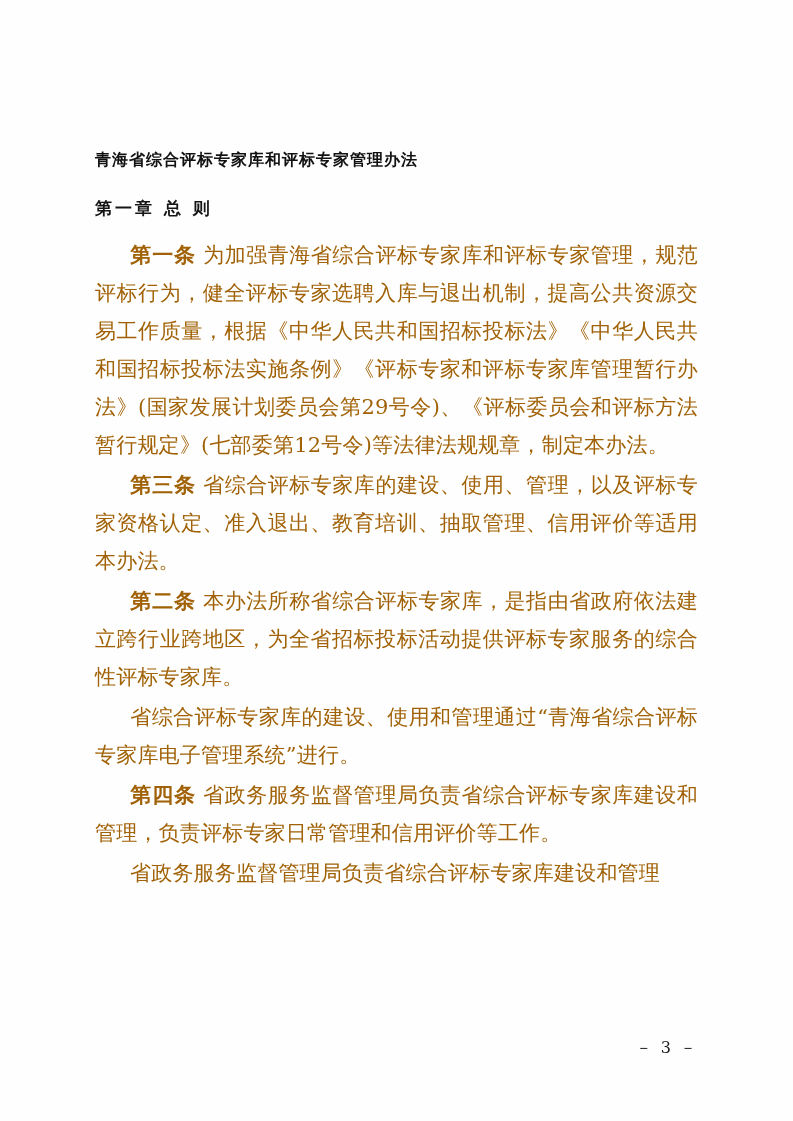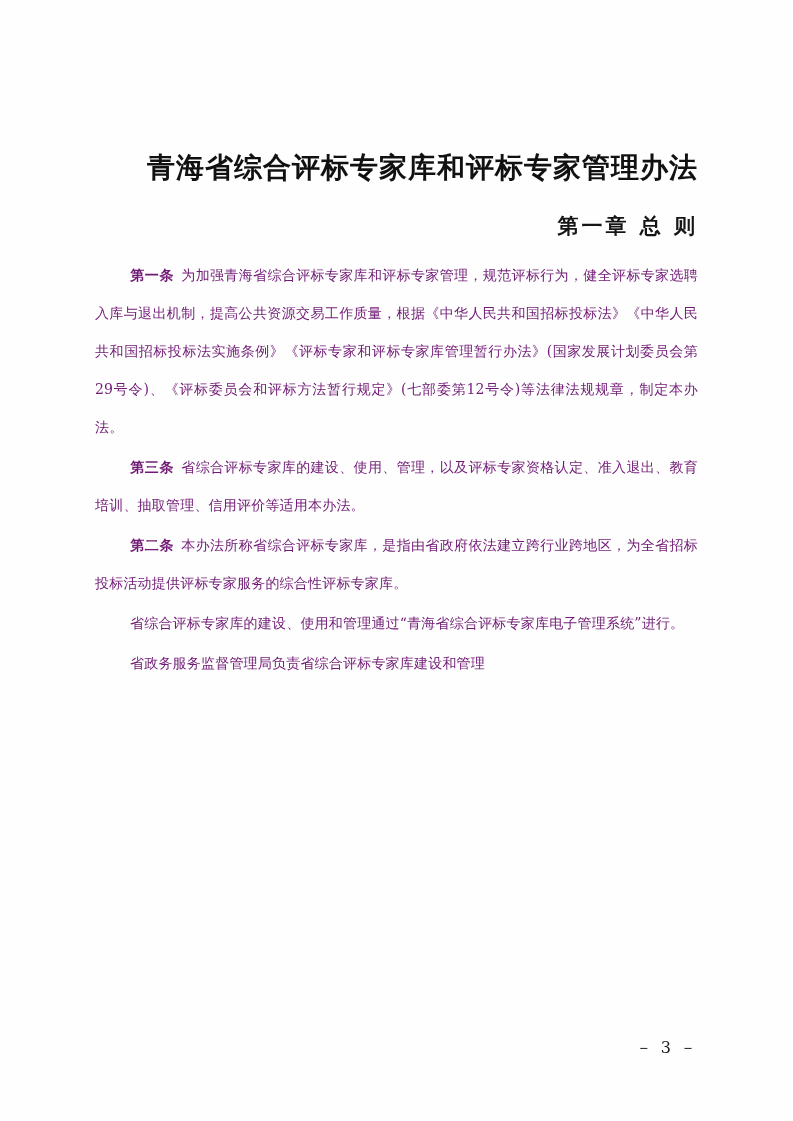--- a/index.html
+++ b/index.html
@@ -16,44 +16,44 @@
   }
   .page {
     position: relative;
     width: 793px;
     height: 1121px;
     box-sizing: border-box;
     padding: 150px 95px 60px 95px;
     background: #fefefe;
   }
   .doc-title {
-    font-size: 28px;
+    font-size: 16px;
     font-weight: bold;
-    text-align: right;
+    text-align: left;
     letter-spacing: 1px;
     margin: 0 0 26px 0;
     line-height: 1.3;
     color: #111;
     font-family: "DejaVu Serif", "Liberation Serif", serif;
   }
   .chapter-heading {
-    font-size: 21px;
+    font-size: 17px;
     font-weight: bold;
-    text-align: right;
+    text-align: left;
     margin: 0 0 16px 0;
     letter-spacing: 3px;
     color: #151515;
   }
   .para {
-    font-size: 14px;
+    font-size: 21px;
     line-height: 38px;
     text-align: justify;
     text-justify: inter-ideograph;
     margin: 0 0 2px 0;
-    color: #701a75;
+    color: #a16207;
     letter-spacing: 0.2px;
   }
   .para .indent {
     display: inline-block;
     width: 35px;
   }
   .art-label {
     font-weight: bold;
     letter-spacing: 0.5px;
   }
@@ -88,20 +88,23 @@
   </p>
 
   <p class="para">
     <span class="indent"></span><span class="art-label">第二条</span><span class="art-gap"></span><span>本办法所称省综合评标专家库，是指由省政府依法建立跨行业跨地区，为全省招标投标活动提供评标专家服务的综合性评标专家库。</span>
   </p>
 
   <p class="para">
     <span class="indent"></span><span>省综合评标专家库的建设、使用和管理通过“青海省综合评标专家库电子管理系统”进行。</span>
   </p>
 
+  <p class="para">
+    <span class="indent"></span><span class="art-label">第四条</span><span class="art-gap"></span><span>省政务服务监督管理局负责省综合评标专家库建设和管理，负责评标专家日常管理和信用评价等工作。</span>
+  </p>
 
   <p class="para">
     <span class="indent"></span><span>省政务服务监督管理局负责省综合评标专家库建设和管理</span>
   </p>
 
   <div class="page-number">－ 3 －</div>
 
 </div>
 
 </body></html>

